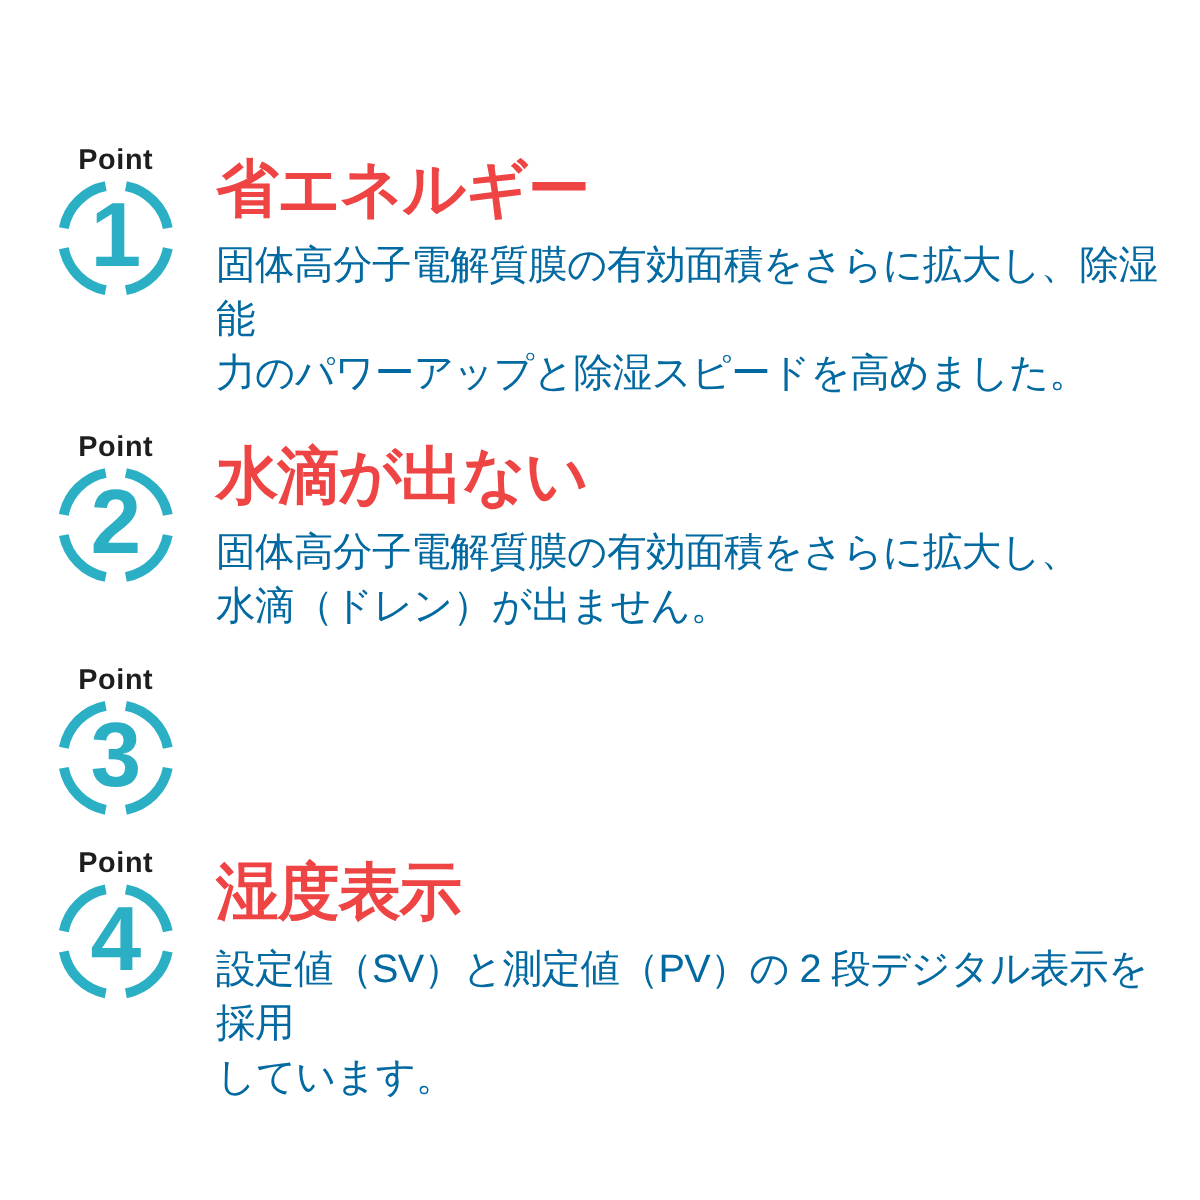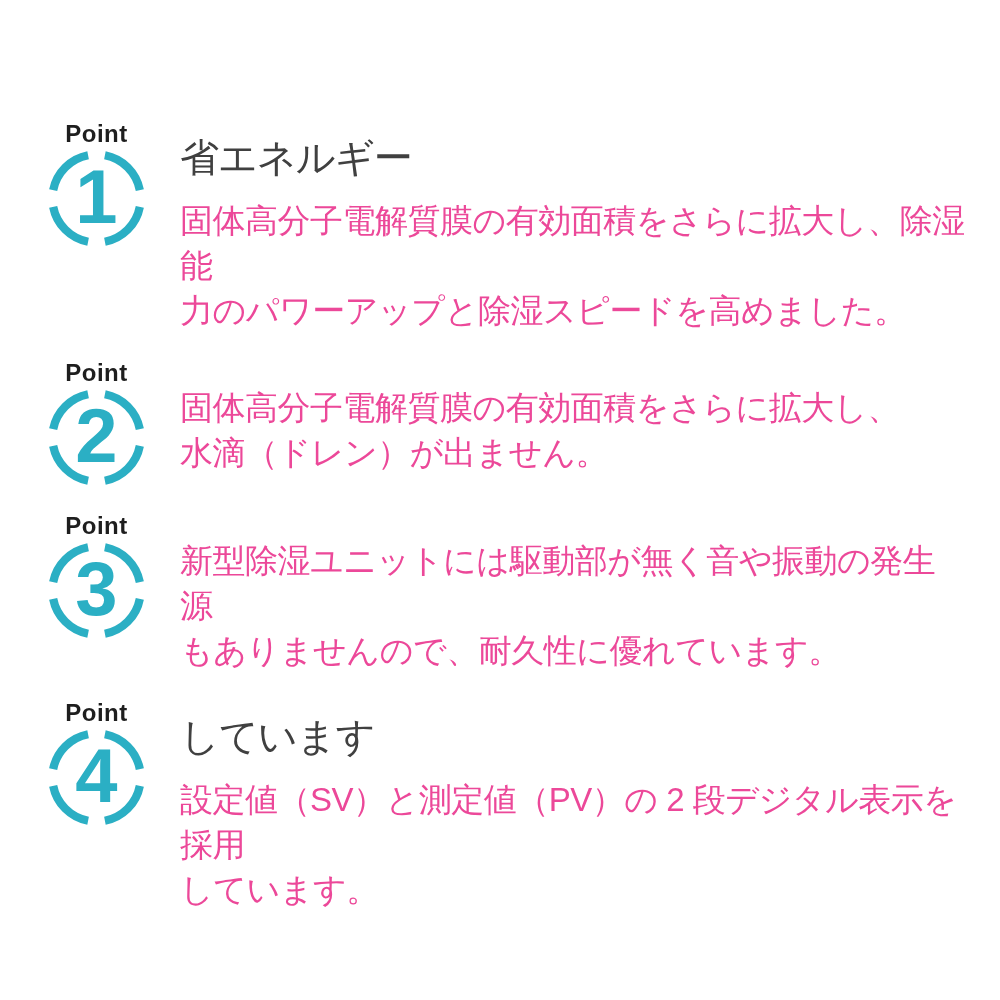--- a/index.html
+++ b/index.html
@@ -53,32 +53,32 @@
     color: var(--accent, #2bafc4);
     line-height: 1;
     padding-bottom: 4px;
   }
   .content {
     margin-left: 35px;
     padding-top: 12px;
     max-width: 785px;
   }
   .feature-title {
-    font-size: 39px;
-    font-weight: 400;
+    font-size: 52px;
+    font-weight: 700;
     line-height: 52px;
-    color: #404040;
+    color: #ef4444;
     letter-spacing: -1px;
   }
   .feature-description {
     margin-top: 14px;
     font-size: 33px;
     font-weight: 400;
     line-height: 45px;
-    color: #ec4899;
+    color: #0369a1;
     white-space: pre-line;
     letter-spacing: -0.5px;
   }
 </style>
 </head>
 <body>
 
 <div class="page">
 
   <section class="feature-row">
@@ -102,51 +102,50 @@
     <div class="badge">
       <div class="badge-label">Point</div>
       <div class="badge-circle">
         <svg viewBox="0 0 100 100">
           <circle cx="50" cy="50" r="45.5" fill="none" stroke-width="8.5" pathLength="360" stroke-dasharray="68 22" stroke-dashoffset="79" stroke="#2bafc4"></circle>
         </svg>
         <span class="badge-number">2</span>
       </div>
     </div>
     <div class="content">
+      <h2 class="feature-title">水滴が出ない</h2>
       <p class="feature-description">固体高分子電解質膜の有効面積をさらに拡大し、
 水滴（ドレン）が出ません。</p>
     </div>
   </section>
 
   <section class="feature-row">
     <div class="badge">
       <div class="badge-label">Point</div>
       <div class="badge-circle">
         <svg viewBox="0 0 100 100">
           <circle cx="50" cy="50" r="45.5" fill="none" stroke-width="8.5" pathLength="360" stroke-dasharray="68 22" stroke-dashoffset="79" stroke="#2bafc4"></circle>
         </svg>
         <span class="badge-number">3</span>
       </div>
     </div>
     <div class="content">
-      <p class="feature-description">新型除湿ユニットには駆動部が無く音や振動の発生源
-もありませんので、耐久性に優れています。</p>
     </div>
   </section>
 
   <section class="feature-row">
     <div class="badge">
       <div class="badge-label">Point</div>
       <div class="badge-circle">
         <svg viewBox="0 0 100 100">
           <circle cx="50" cy="50" r="45.5" fill="none" stroke-width="8.5" pathLength="360" stroke-dasharray="68 22" stroke-dashoffset="79" stroke="#2bafc4"></circle>
         </svg>
         <span class="badge-number">4</span>
       </div>
     </div>
     <div class="content">
-      <h2 class="feature-title">しています</h2>
+      <h2 class="feature-title">湿度表示</h2>
       <p class="feature-description">設定値（SV）と測定値（PV）の 2 段デジタル表示を採用
 しています。</p>
     </div>
   </section>
 
 </div>
 
 </body></html>

